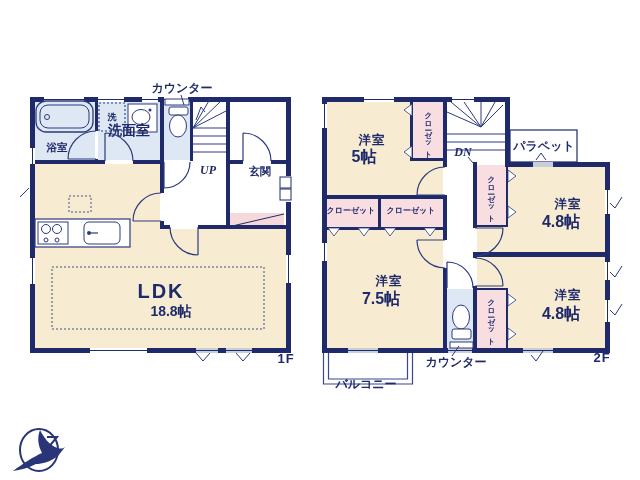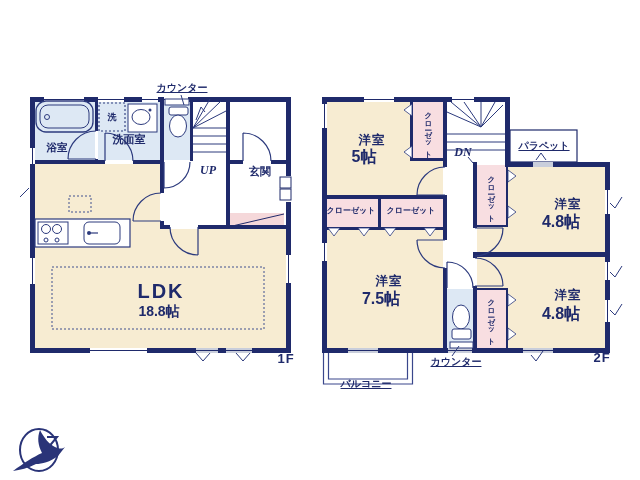--- a/index.html
+++ b/index.html
@@ -1,21 +1,21 @@
 <!DOCTYPE html>
 <html><head>
 <meta charset="utf-8">
 <style>
   html,body{margin:0;padding:0;background:#ffffff;}
   .stage{position:relative;width:640px;height:480px;background:#ffffff;overflow:hidden;
          font-family:"Liberation Sans","DejaVu Sans",sans-serif;}
   .stage svg.plan{position:absolute;left:0;top:0;}
   .lbl{position:absolute;transform:translate(-50%,-50%);color:#1f2a6b;white-space:nowrap;
        line-height:1;font-weight:600;}
-  .lbl.small{font-size:10px;font-weight:600;text-decoration:underline;}
+  .lbl.small{font-size:12px;font-weight:600;}
   .lbl.room{font-size:12.5px;letter-spacing:1px;margin-left:8px;}
   .lbl.size{font-size:16px;font-weight:600;}
   .lbl.tiny{font-size:8px;}
   .lbl.vtxt{writing-mode:vertical-rl;text-orientation:upright;font-size:7.5px;
             letter-spacing:1px;transform:translate(-50%,-50%);}
   .lbl.stairdir{font-family:"Liberation Serif","DejaVu Serif",serif;font-style:italic;
                 font-weight:700;font-size:12px;}
   .lbl.floor{font-size:13px;font-weight:700;letter-spacing:1px;}
   .lbl.ldk{font-size:20px;letter-spacing:2px;}
   .lbl.ldksize{font-size:14px;}
@@ -254,25 +254,25 @@
       <path d="M610,203 L615,208 L622,197 M610,272 L615,277 L622,266 M610,310 L615,315 L622,304"></path>
       <path d="M531,355 L536,361 L543,351"></path>
       <path d="M536,160 L541,153 L546,160"></path>
       <path d="M452,356 L459,346"></path>
     </g>
   </svg>
 
   <div class="lbl small" style="left:182px;top:88px">カウンター</div>
   <div class="lbl" style="left:57px;top:147px;font-size:10.5px">浴室</div>
   <div class="lbl" style="left:112px;top:117px;font-size:9px">洗</div>
-  <div class="lbl" style="left:129px;top:139px;font-size:11px">洗面室</div>
+  <div class="lbl" style="left:129px;top:130px;font-size:14px">洗面室</div>
   <div class="lbl stairdir" style="left:208px;top:170px">UP</div>
   <div class="lbl" style="left:260px;top:171px;font-size:11px">玄関</div>
   <div class="lbl ldk" style="left:161px;top:291px">LDK</div>
-  <div class="lbl ldksize" style="left:159px;top:311px">18.8帖</div>
+  <div class="lbl ldksize" style="left:171px;top:311px">18.8帖</div>
   <div class="lbl floor" style="left:286px;top:358px">1F</div>
 
   <div class="lbl room" style="left:364px;top:140px">洋室</div>
   <div class="lbl size" style="left:364px;top:157px">5帖</div>
   <div class="lbl vtxt" style="left:428px;top:131px">クローゼット</div>
   <div class="lbl stairdir" style="left:463px;top:152px">DN</div>
   <div class="lbl small" style="left:544px;top:146px">パラペット</div>
   <div class="lbl vtxt" style="left:491px;top:195px">クローゼット</div>
   <div class="lbl room" style="left:560px;top:204px">洋室</div>
   <div class="lbl size" style="left:561px;top:222px">4.8帖</div>

